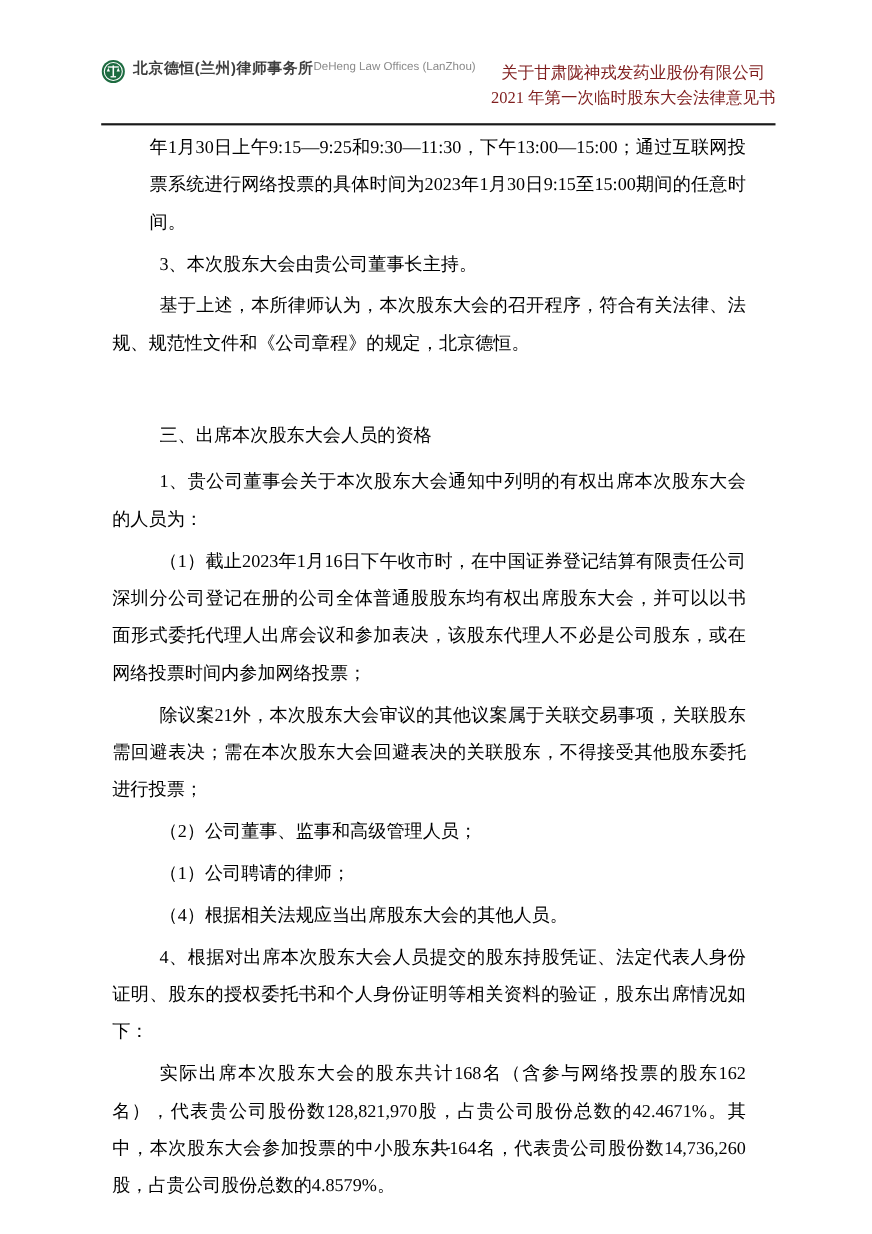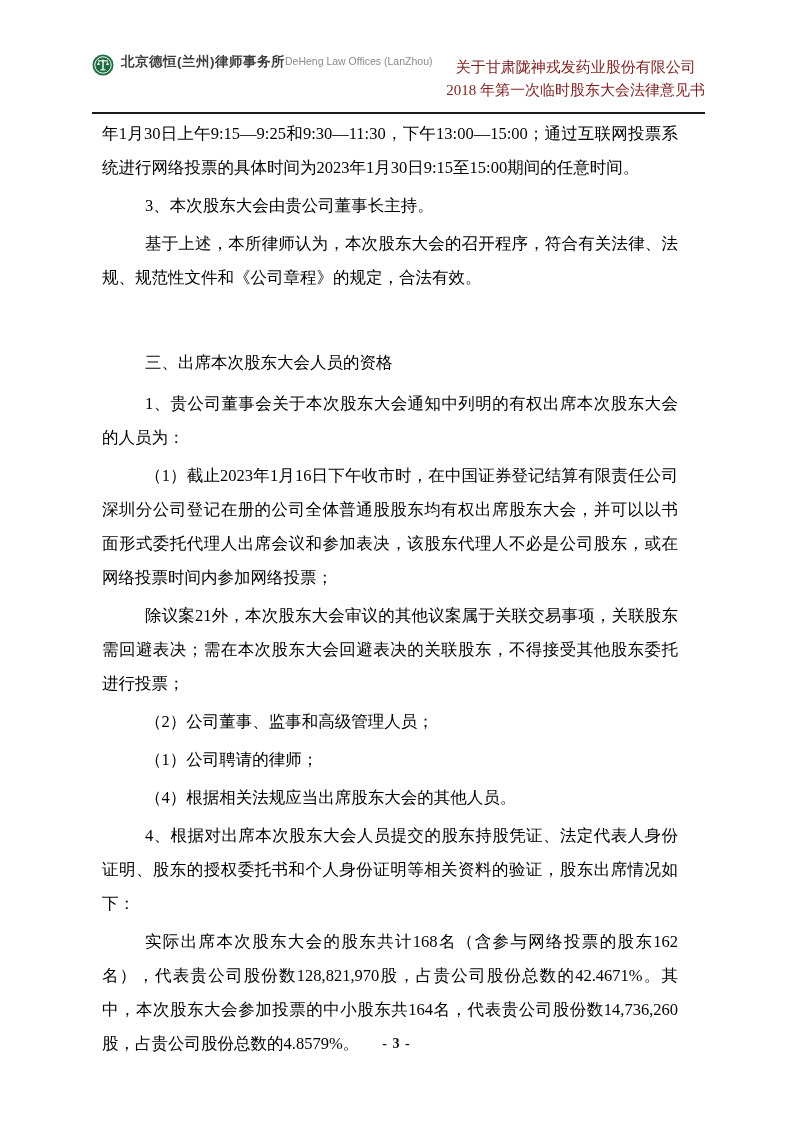--- a/index.html
+++ b/index.html
@@ -63,21 +63,21 @@
     left: 102px;
     width: 576px;
     font-size: 16.5px;
     text-align: justify;
   }
   .para {
     line-height: 34px;
     margin-bottom: 4px;
     text-indent: 43px;
   }
-  .para.continuation { text-indent: 0; }
+  .para.continuation { text-indent: 0; margin-left: 34px; }
   .para.heading {
     font-family: "Liberation Sans", "DejaVu Sans", sans-serif;
     font-weight: normal;
     margin-top: 50px;
     margin-bottom: 8px;
     text-align: left;
   }
 
   
   .footer {
@@ -110,28 +110,28 @@
           <rect x="8.5" y="15.2" width="5" height="1.2" fill="#ffffff"></rect>
         </svg>
       </span>
       <span class="firm-names">
         <span class="firm-cn">北京德恒(兰州)律师事务所</span>
         <span class="firm-en">DeHeng Law Offices (LanZhou)</span>
       </span>
     </div>
     <div class="doc-title">
       <div>关于甘肃陇神戎发药业股份有限公司</div>
-      <div>2018 年第一次临时股东大会法律意见书</div>
+      <div>2021 年第一次临时股东大会法律意见书</div>
     </div>
   </div>
 
   <div class="doc-body">
       <div class="para continuation">年1月30日上午9:15—9:25和9:30—11:30，下午13:00—15:00；通过互联网投票系统进行网络投票的具体时间为2023年1月30日9:15至15:00期间的任意时间。</div>
       <div class="para indent">3、本次股东大会由贵公司董事长主持。</div>
-      <div class="para indent">基于上述，本所律师认为，本次股东大会的召开程序，符合有关法律、法规、规范性文件和《公司章程》的规定，合法有效。</div>
+      <div class="para indent">基于上述，本所律师认为，本次股东大会的召开程序，符合有关法律、法规、规范性文件和《公司章程》的规定，北京德恒。</div>
       <div class="para heading">三、出席本次股东大会人员的资格</div>
       <div class="para indent">1、贵公司董事会关于本次股东大会通知中列明的有权出席本次股东大会的人员为：</div>
       <div class="para indent">（1）截止2023年1月16日下午收市时，在中国证券登记结算有限责任公司深圳分公司登记在册的公司全体普通股股东均有权出席股东大会，并可以以书面形式委托代理人出席会议和参加表决，该股东代理人不必是公司股东，或在网络投票时间内参加网络投票；</div>
       <div class="para indent">除议案21外，本次股东大会审议的其他议案属于关联交易事项，关联股东需回避表决；需在本次股东大会回避表决的关联股东，不得接受其他股东委托进行投票；</div>
       <div class="para indent">（2）公司董事、监事和高级管理人员；</div>
       <div class="para indent">（1）公司聘请的律师；</div>
       <div class="para indent">（4）根据相关法规应当出席股东大会的其他人员。</div>
       <div class="para indent">4、根据对出席本次股东大会人员提交的股东持股凭证、法定代表人身份证明、股东的授权委托书和个人身份证明等相关资料的验证，股东出席情况如下：</div>
       <div class="para indent">实际出席本次股东大会的股东共计168名（含参与网络投票的股东162名），代表贵公司股份数128,821,970股，占贵公司股份总数的42.4671%。其中，本次股东大会参加投票的中小股东共164名，代表贵公司股份数14,736,260股，占贵公司股份总数的4.8579%。</div>
     </div>

